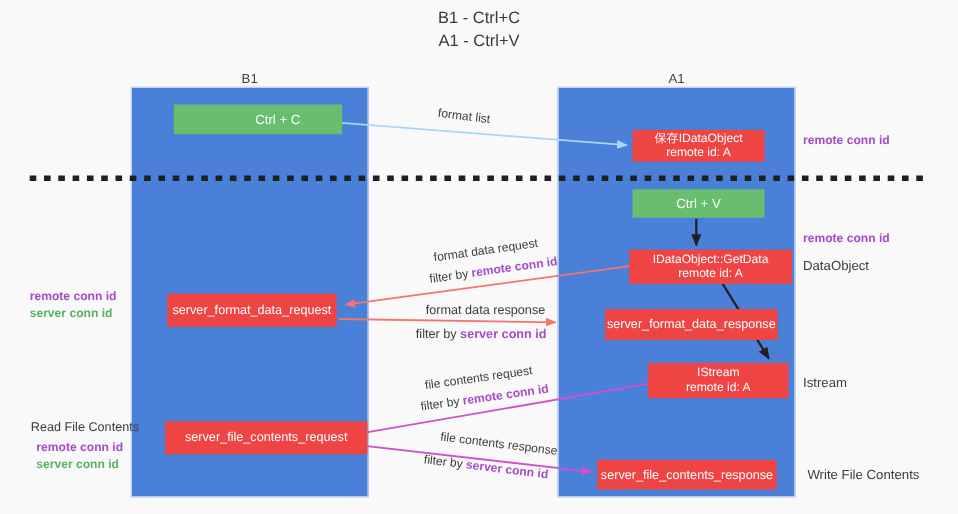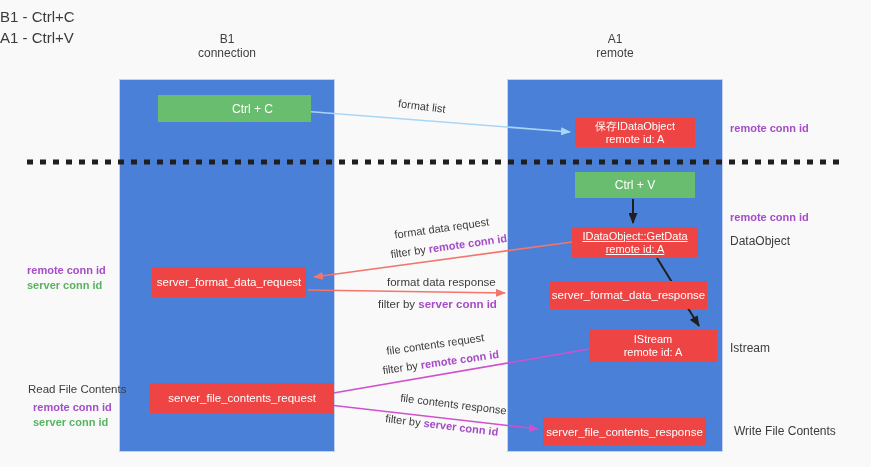--- a/index.html
+++ b/index.html
@@ -1,28 +1,28 @@
 <!DOCTYPE html>
 <html><head>
 <meta charset="utf-8">
 <style>
   html,body{margin:0;padding:0;background:#f9f9f9;}
   .canvas{
     position:relative;width:871px;height:467px;background:#f9f9f9;
     font-family:"Liberation Sans",sans-serif;overflow:hidden;
   }
   .title{
-    position:absolute;top:6px;left:0;width:871px;text-align:left;
+    position:absolute;top:6px;left:0;width:871px;text-align:center;
     font-size:15px;line-height:21px;color:#3a3a3a;
   }
   .col{position:absolute;top:79px;width:216px;height:373px;background:#4a80d8;border:1px solid #c4d2ee;box-sizing:border-box;}
   .col-left{left:119px;}
   .col-right{left:507px;}
   .col-header{
-    position:absolute;top:32px;width:216px;text-align:center;
+    position:absolute;top:64px;width:216px;text-align:center;
     font-size:12px;line-height:14px;color:#3f3f3f;
   }
   .col-header.left{left:119px;}
   .col-header.right{left:507px;}
   svg.overlay{position:absolute;left:0;top:0;z-index:5;}
   .node{
     position:absolute;z-index:10;display:flex;flex-direction:column;
     align-items:center;justify-content:center;color:#fff;text-align:center;
     white-space:nowrap;
   }
@@ -99,21 +99,21 @@
 
   <div class="node node-orange fs11" style="left:575px;top:118px;width:120px;height:29px;">
     <div>保存IDataObject</div>
     <div>remote id: A</div>
   </div>
 
   <div class="node node-green fs12" style="left:575px;top:172px;width:120px;height:26px;">
     <div>Ctrl + V</div>
   </div>
 
-  <div class="node node-orange fs11" style="left:572px;top:227px;width:126px;height:31px;text-decoration:underline;">
+  <div class="node node-orange fs11" style="left:572px;top:227px;width:148px;height:31px;">
     <div>IDataObject::GetData</div>
     <div>remote id: A</div>
   </div>
 
   <div class="node node-orange fs115" style="left:152px;top:267px;width:154px;height:30px;">
     <div>server_format_data_request</div>
   </div>
 
   <div class="node node-orange fs115" style="left:510px;top:281px;width:157px;height:28px;margin-left:40px;">
     <div>server_format_data_response</div>

